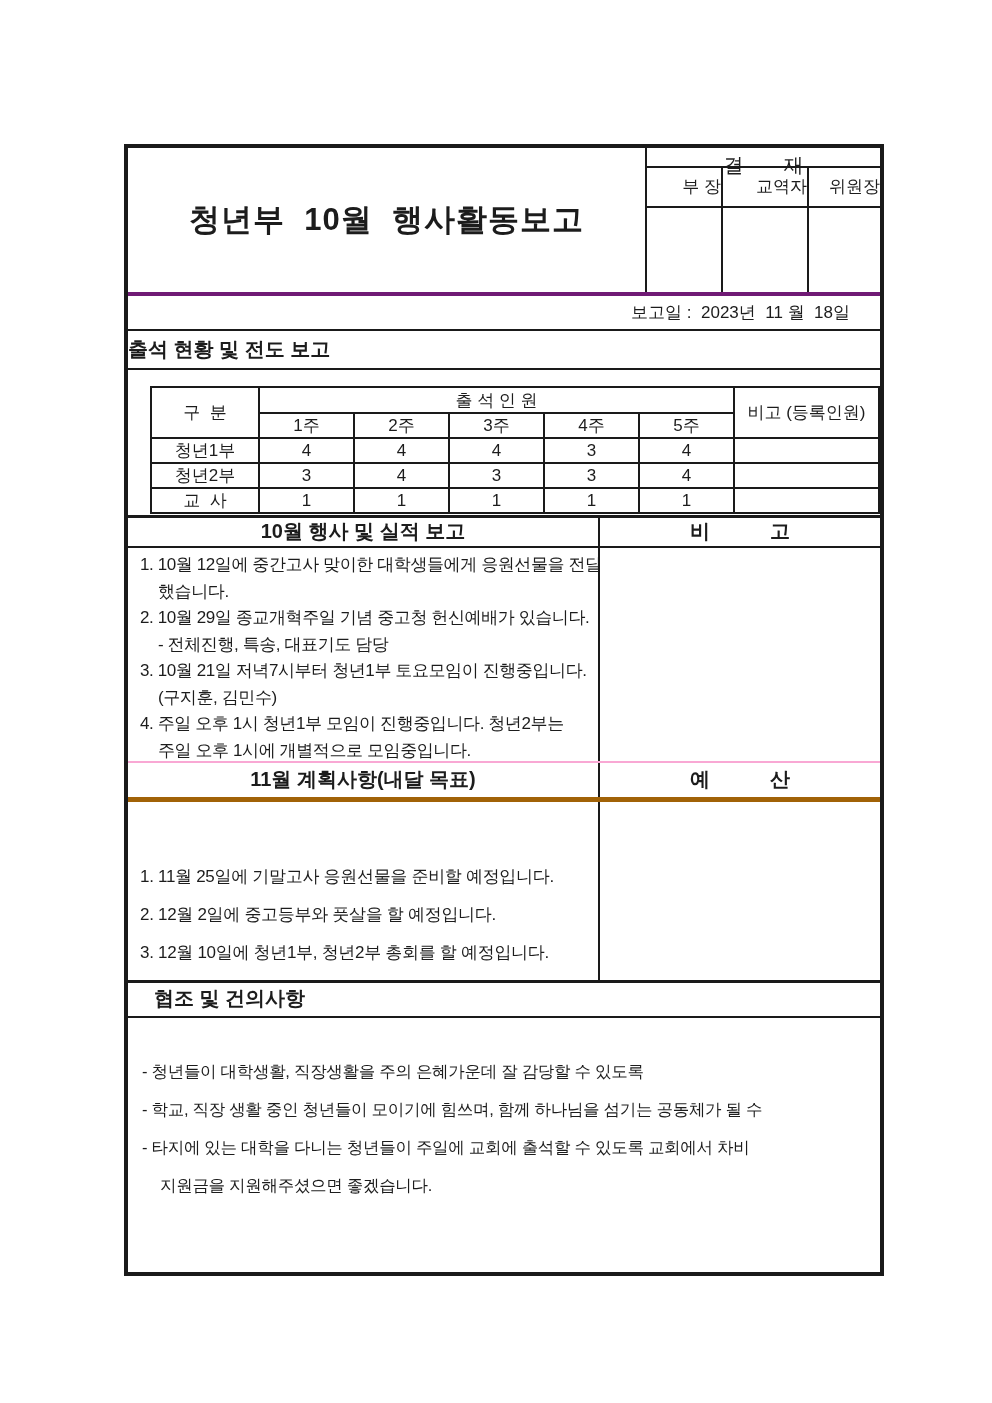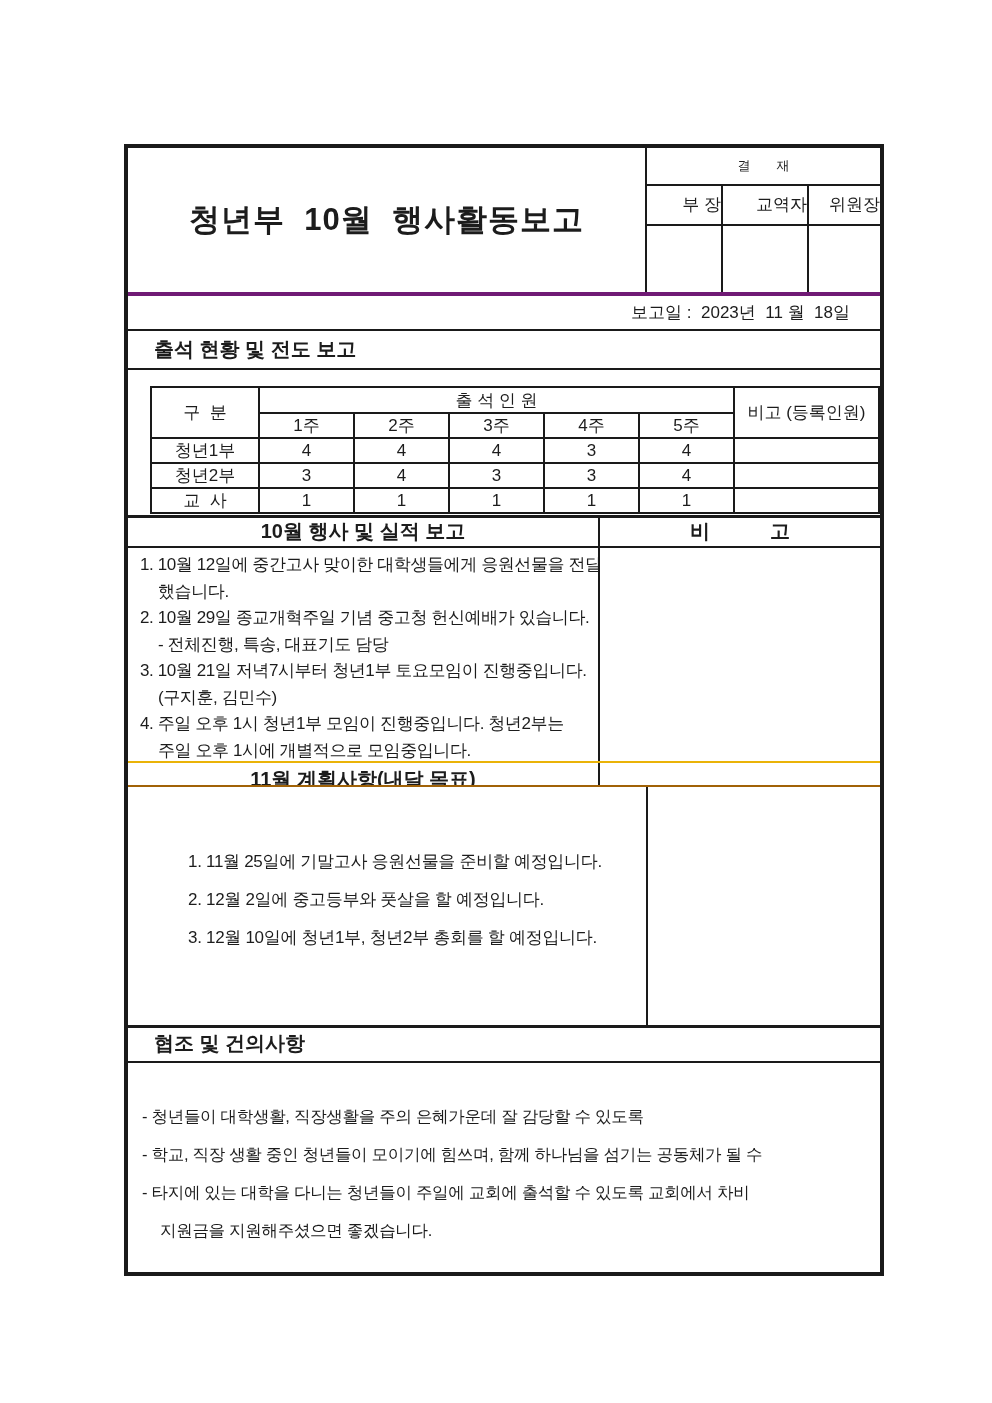--- a/index.html
+++ b/index.html
@@ -9,57 +9,57 @@
          border:4px solid #1a1a1a;box-sizing:border-box;display:flex;flex-direction:column;background:#fff;}
   .row{box-sizing:border-box;flex:0 0 auto;}
   .pre{white-space:pre;}
 
   
   .r1{height:144px;display:flex;}
   .title-cell{width:519px;border-right:2px solid #1a1a1a;box-sizing:border-box;
               display:flex;align-items:center;justify-content:center;
               font-size:31px;font-weight:800;letter-spacing:1px;white-space:pre;}
   .approval{flex:1;display:flex;flex-direction:column;}
-  .app-r1{height:38px;border-bottom:2px solid #1a1a1a;box-sizing:border-box;
-          text-align:center;line-height:35px;font-size:13px;white-space:pre;}
+  .app-r1{height:20px;border-bottom:2px solid #1a1a1a;box-sizing:border-box;
+          text-align:center;line-height:35px;font-size:20px;white-space:pre;}
   .app-r2{height:40px;border-bottom:2px solid #1a1a1a;box-sizing:border-box;display:flex;}
   .app-r3{flex:1;display:flex;}
   .ac{box-sizing:border-box;text-align:right;font-size:17px;line-height:37px;white-space:pre;}
   .c1{width:76px;border-right:2px solid #1a1a1a;}
   .c2{width:86px;border-right:2px solid #1a1a1a;}
   .c3{flex:1;}
 
   
   .r2{height:37px;border-top:4px solid #701a75;text-align:right;
       padding-right:30px;font-size:17px;line-height:34px;}
 
   
   .r3{height:39px;border-top:2px solid #1a1a1a;font-size:20px;font-weight:bold;
-      padding-left:26px;line-height:36px;}
+      line-height:36px;}
 
   
   .r4{height:147px;border-top:2px solid #1a1a1a;overflow:hidden;}
   .att{border-collapse:collapse;table-layout:fixed;margin:16px 0 0 22px;width:730px;}
   .att th,.att td{border:2px solid #1a1a1a;text-align:center;font-size:17px;
                   font-weight:normal;padding:0;white-space:pre;}
   .att thead tr.hrow1 th{height:24px;}
   .att thead tr.hrow2 th{height:22px;}
   .att tbody td{height:22px;}
 
   
   .split{display:flex;}
   .cl{width:472px;border-right:2px solid #1a1a1a;box-sizing:border-box;overflow:hidden;}
   .cr{flex:1;overflow:hidden;}
   .hdr{font-weight:bold;font-size:20px;text-align:center;}
   .r5{height:31px;border-top:3px solid #1a1a1a;}
   .r5 .cl,.r5 .cr{line-height:27px;}
   .r6{height:215px;border-top:2px solid #1a1a1a;}
-  .r7{height:24px;border-top:2px solid #eab308;flex-direction:column;}
+  .r7{height:36px;border-top:2px solid #f9a8d4;}
   .r7 .cl,.r7 .cr{line-height:32px;}
-  .r8{height:240px;border-top:2px solid #a16207;padding-left:48px;}
+  .r8{height:183px;border-top:5px solid #a16207;}
 
   
   .r9{height:36px;border-top:3px solid #1a1a1a;font-size:20px;font-weight:bold;
       padding-left:26px;line-height:31px;}
   .r10{height:247px;border-top:2px solid #1a1a1a;overflow:hidden;}
 
   
   .oct{padding:4px 4px 16px 12px;}
   .oct .ln{line-height:26.5px;font-size:17px;letter-spacing:-0.4px;white-space:nowrap;}
   .oct .ind1{padding-left:18px;}

